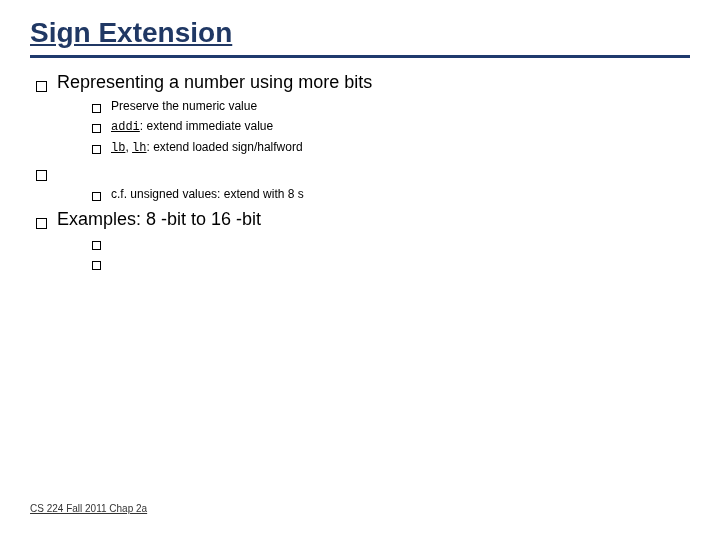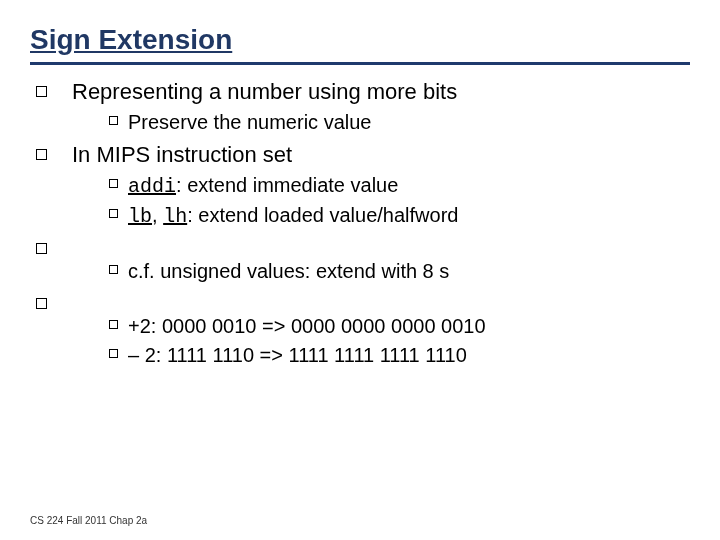--- a/index.html
+++ b/index.html
@@ -10,49 +10,48 @@
     background: #fff;
     font-family: Arial, Helvetica, sans-serif;
     color: #000;
     overflow: hidden;
   }
   .slide {
     position: relative;
     width: 720px;
     height: 540px;
     box-sizing: border-box;
-    padding: 24px 30px 0 30px;
+    padding: 17px 30px 0 30px;
   }
   .title {
     font-size: 28px;
     font-weight: bold;
     color: #203864;
     text-decoration: underline;
     margin: 0 0 6px 0;
   }
   .title-rule {
     border: none;
     border-top: 3px solid #1f3a6d;
     margin: 0 0 14px 0;
   }
   .content {
     padding-left: 6px;
   }
   .lvl1 {
     display: flex;
-    align-items: flex-start;
-    font-size: 22px;
+    align-items: center;
+    font-size: 18px;
     margin: 8px 0 4px 0;
-    gap: 15px;
   }
   .lvl2 {
     display: flex;
     align-items: flex-start;
-    font-size: 20px;
-    margin: 6px 0 2px 73px;
+    font-size: 12px;
+    margin: 6px 0 2px 56px;
   }
   .sq {
     display: inline-block;
     width: 11px;
     height: 11px;
     border: 1.5px solid #000;
     box-sizing: border-box;
     margin-right: 10px;
     margin-top: 7px;
     flex: 0 0 auto;
@@ -67,23 +66,24 @@
     margin-top: 5px;
     flex: 0 0 auto;
   }
   .code {
     font-family: "Courier New", Courier, monospace;
     text-decoration: underline;
   }
   .footer {
     position: absolute;
     left: 30px;
-    bottom: 14px;
+    bottom: 26px;
     font-size: 10px;
     color: #333;
+    text-decoration: underline;
   }
 </style>
 </head>
 <body>
 
 <div class="slide">
 
   <h1 class="title">Sign Extension</h1>
   <hr class="title-rule">
 
@@ -91,53 +91,48 @@
 
     <div class="lvl1">
       <span class="sq"></span>
       <span>Representing a number using more bits</span>
     </div>
     <div class="lvl2">
       <span class="sq-sm"></span>
       <span>Preserve the numeric value</span>
     </div>
 
-    <div class="lvl1">
-      <span class="sq"></span>
-      <span>In MIPS instruction set</span>
-    </div>
     <div class="lvl2">
       <span class="sq-sm"></span>
       <span>
         <span class="code">addi</span><span>: extend immediate value</span>
       </span>
     </div>
     <div class="lvl2">
       <span class="sq-sm"></span>
       <span>
-        <span class="code">lb</span><span>, </span><span class="code">lh</span><span>: extend loaded value/halfword</span>
+        <span class="code">lb</span><span>, </span><span class="code">lh</span><span>: extend loaded sign/halfword</span>
       </span>
     </div>
 
     <div class="lvl1">
       <span class="sq"></span>
     </div>
     <div class="lvl2">
       <span class="sq-sm"></span>
       <span>c.f. unsigned values: extend with 8 s</span>
     </div>
 
     <div class="lvl1">
       <span class="sq"></span>
+      <span>Examples: 8 -bit to 16 -bit</span>
     </div>
     <div class="lvl2">
       <span class="sq-sm"></span>
-      <span>+2: 0000 0010 =&gt; 0000 0000 0000 0010</span>
     </div>
     <div class="lvl2">
       <span class="sq-sm"></span>
-      <span>– 2: 1111 1110 =&gt; 1111 1111 1111 1110</span>
     </div>
 
   </div>
 
   <div class="footer">CS 224 Fall 2011 Chap 2a</div>
 </div>
 
 </body></html>

